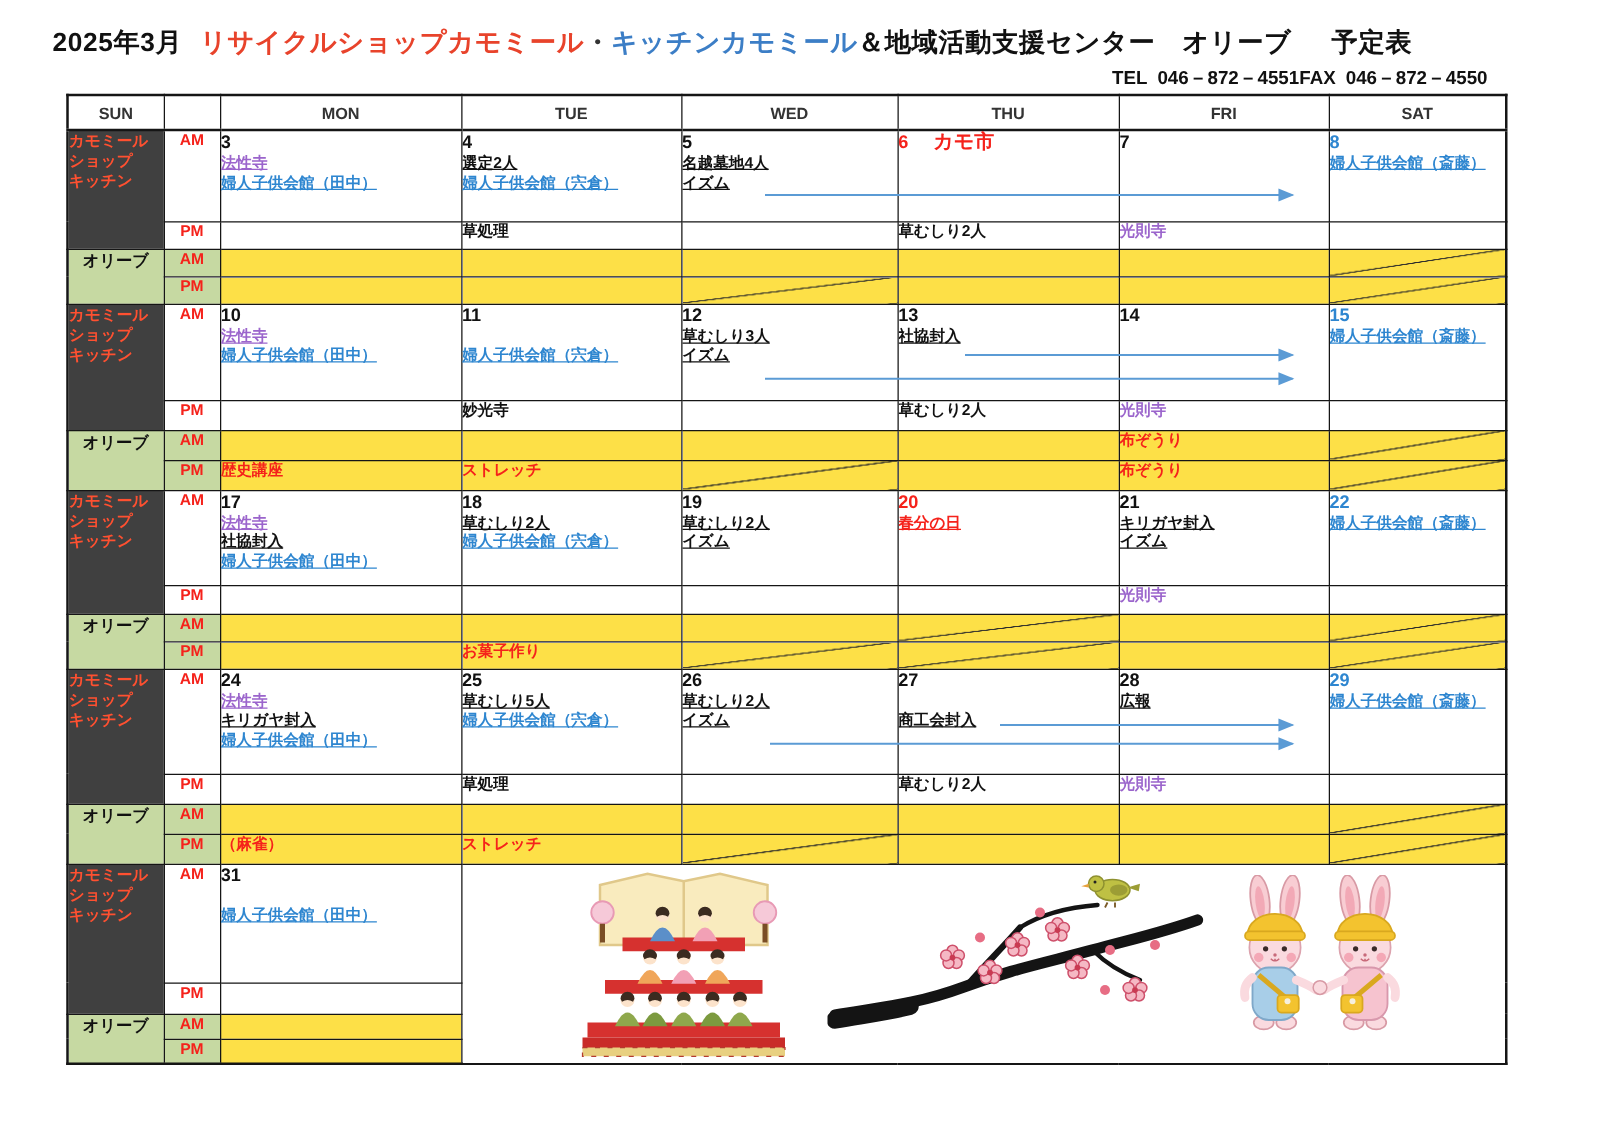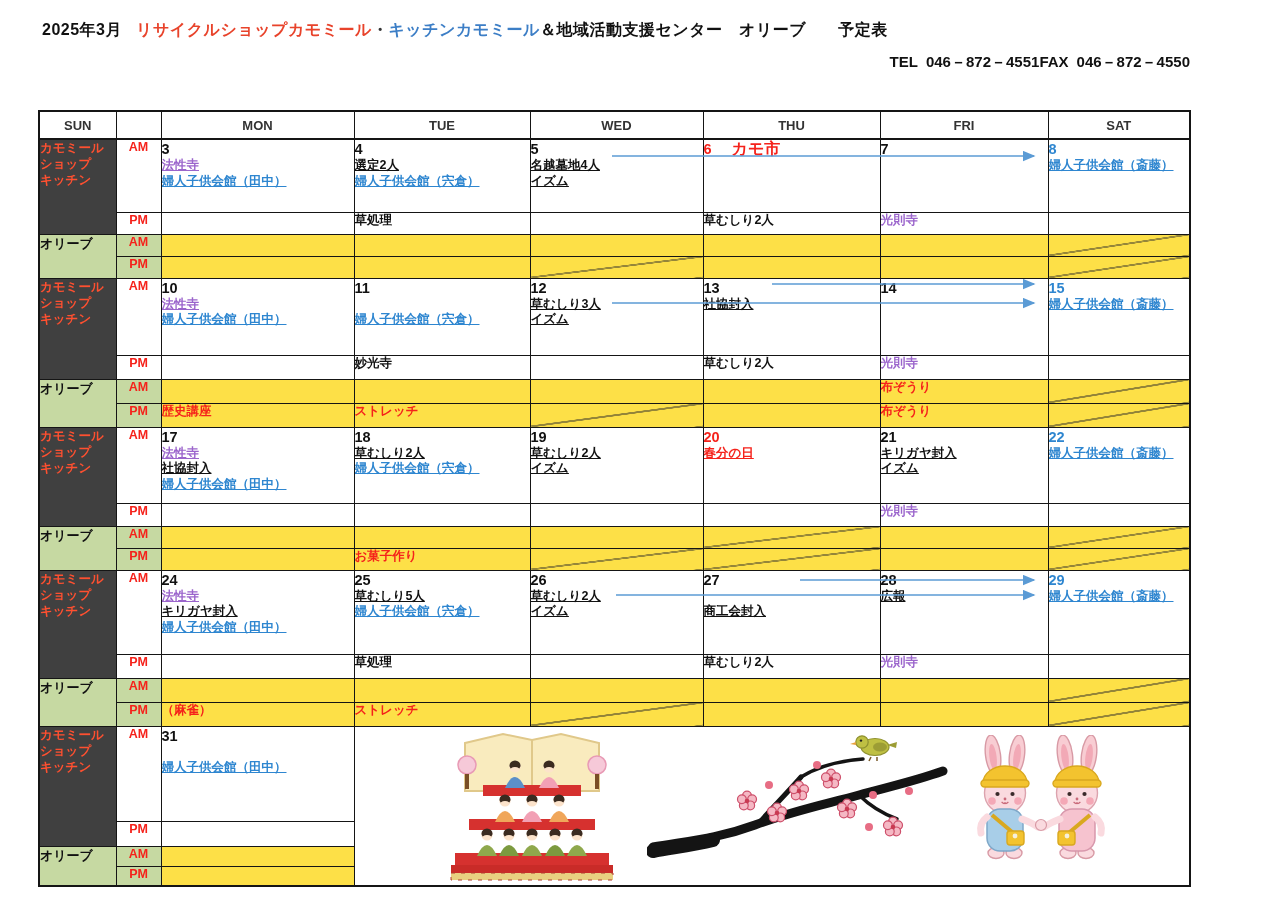--- a/index.html
+++ b/index.html
@@ -1,38 +1,38 @@
 <!DOCTYPE html>
 <html><head>
 <meta charset="utf-8">
 <style>
   html,body{margin:0;padding:0;background:#fff;}
   body{width:1280px;height:904px;position:relative;font-family:"Liberation Sans","DejaVu Sans",sans-serif;overflow:hidden;}
-  .page-title{position:absolute;left:42px;top:20px;font-size:16px;font-weight:700;letter-spacing:.5px;white-space:nowrap;}
+  .page-title{position:absolute;left:42px;top:20px;font-size:21px;font-weight:700;letter-spacing:.5px;white-space:nowrap;}
   .t-month{color:#111;margin-right:14px;}
   .t-shop{color:#E8432B;}
   .t-dot{color:#333;}
   .t-kitchen{color:#3C7EC6;}
   .t-rest{color:#111;}
   .t-schedule{color:#111;margin-left:32px;}
   .contact-line{position:absolute;top:53px;left:0;width:1190px;text-align:right;font-size:15px;font-weight:700;color:#111;white-space:nowrap;}
   .contact-line .lbl{margin-right:8px;text-align:center;}
   .contact-line .faxgrp{}
 
-  #calendar{position:absolute;left:38px;top:75px;border-collapse:collapse;table-layout:fixed;border:2.5px solid #151515;margin-top:35px;}
+  #calendar{position:absolute;left:53px;top:75px;border-collapse:collapse;table-layout:fixed;border:2.5px solid #151515;}
   #calendar th,#calendar td{border:1.5px solid #151515;padding:0;overflow:hidden;vertical-align:top;}
   #calendar thead th{height:26px;vertical-align:middle;font-size:13px;font-weight:700;color:#333;text-align:center;background:#fff;}
   th.h-sun{color:#E8302B;}
   th.h-sat{color:#3C7EC6;}
   tr.block-top td{border-top-width:2.5px;}
   #calendar thead th{border-bottom-width:2.5px;}
 
   .sun-label{background:#404040;text-align:left;vertical-align:middle;padding-left:7px;}
   .cham-line{color:#FF5030;font-size:12.5px;font-weight:700;line-height:16px;}
-  .olive-label{background:#C6D9A2;vertical-align:middle;text-align:left;padding-left:6px;font-size:13px;font-weight:700;color:#111;}
+  .olive-label{background:#C6D9A2;vertical-align:middle;text-align:center;padding-left:6px;font-size:13px;font-weight:700;color:#111;}
   .ampm{vertical-align:middle;text-align:center;font-size:12.5px;font-weight:700;color:#F5221B;background:#fff;}
   .ampm.green{background:#C6D9A2;}
 
   .day-cell{background:#fff;padding:1px 3px 0 4px;}
   .date-line{height:18px;line-height:17px;white-space:nowrap;}
   .date-num{font-size:14.5px;font-weight:700;}
   .date-suffix{font-size:16px;font-weight:700;margin-left:20px;}
   .cl{font-size:12.5px;font-weight:700;line-height:15.5px;min-height:15.5px;white-space:nowrap;text-decoration:underline;}
   .pm-cell{background:#fff;padding:2px 3px 0 4px;font-size:12.5px;font-weight:700;line-height:15px;white-space:nowrap;}
   .olive-cell{background:#fde047;padding:2px 3px 0 5px;font-size:12.5px;font-weight:700;color:#F5221B;line-height:15px;white-space:nowrap;}

